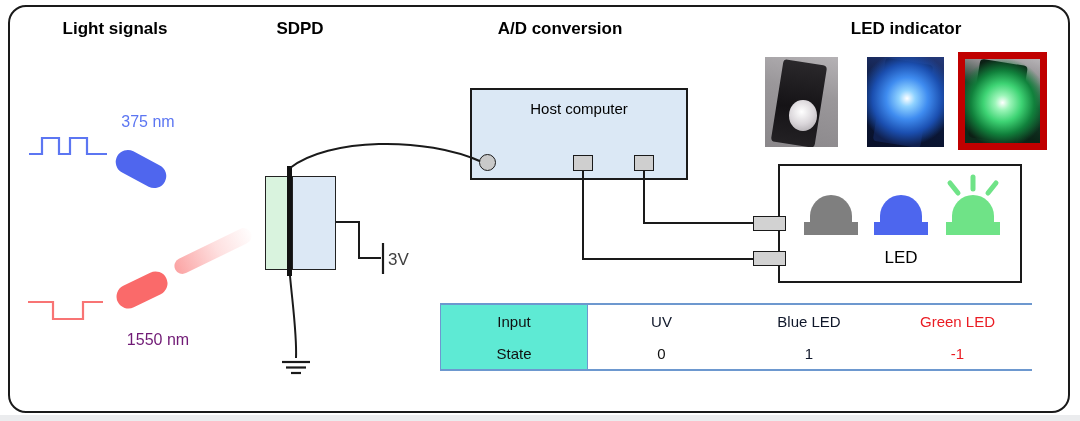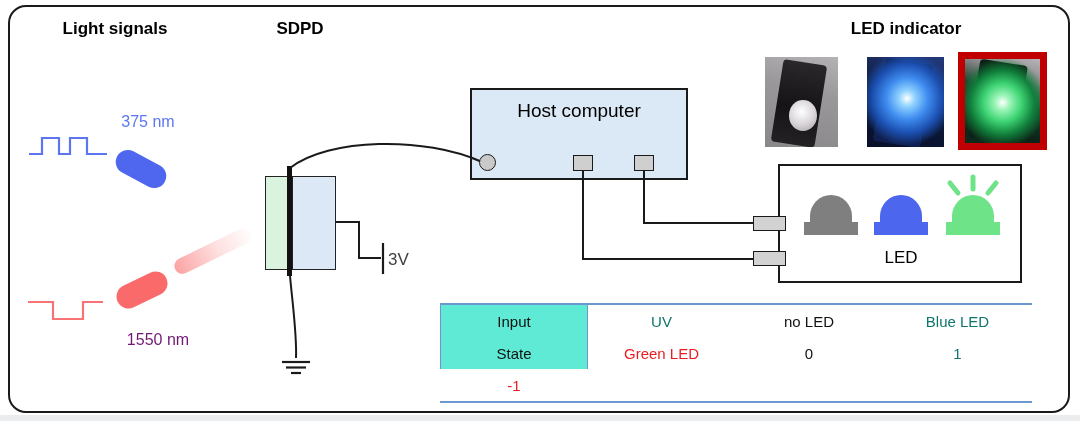--- a/index.html
+++ b/index.html
@@ -8,21 +8,21 @@
   .frame{position:absolute;left:8px;top:5px;width:1062px;height:408px;border:2.5px solid #1a1a1a;
          border-radius:18px;background:#ffffff;box-sizing:border-box;}
   .bottom-strip{position:absolute;left:0;bottom:0;width:100%;height:6px;background:#ebecee;}
   .hdr{position:absolute;font-weight:bold;font-size:17px;color:#000;white-space:nowrap;transform:translateX(-50%);}
   .lbl{position:absolute;white-space:nowrap;}
   .wire-layer{position:absolute;left:0;top:0;z-index:4;pointer-events:none;}
   
   .sdpd-green{position:absolute;left:265px;top:176px;width:23px;height:94px;background:#d9f3de;border:1px solid #222;box-sizing:border-box;z-index:2;}
   .sdpd-blue{position:absolute;left:292px;top:176px;width:44px;height:94px;background:#dce8f5;border:1px solid #222;box-sizing:border-box;z-index:2;}
   .host-box{position:absolute;left:470px;top:88px;width:218px;height:92px;background:#dbe8f5;border:2px solid #1a1a1a;box-sizing:border-box;z-index:2;}
-  .host-label{position:absolute;left:579px;top:100px;transform:translateX(-50%);font-size:19px;color:#000;z-index:3;}
+  .host-label{position:absolute;left:579px;top:100px;transform:translateX(-50%);font-size:15px;color:#000;z-index:3;}
   .host-circle{position:absolute;left:479px;top:154px;width:17px;height:17px;border-radius:50%;background:#c9c9c9;border:1.8px solid #1a1a1a;box-sizing:border-box;z-index:5;}
   .host-sq{position:absolute;width:20px;height:16px;background:#cfcfcf;border:1.8px solid #1a1a1a;box-sizing:border-box;z-index:5;}
   .led-box{position:absolute;left:778px;top:164px;width:244px;height:119px;background:#ffffff;border:2px solid #1a1a1a;box-sizing:border-box;z-index:2;}
   .led-conn{position:absolute;width:33px;height:15px;background:#d2d2d2;border:1.8px solid #1a1a1a;box-sizing:border-box;z-index:5;}
   .led-sym{position:absolute;width:54px;z-index:5;}
   .led-dome{width:42px;height:27px;margin:0 auto;border-radius:21px 21px 0 0;}
   .led-base{width:54px;height:13px;}
   .led-label{position:absolute;left:901px;top:248px;transform:translateX(-50%);font-size:17px;color:#000;z-index:5;}
   .v-label{position:absolute;left:388px;top:250px;font-size:17px;color:#404040;z-index:5;}
   
@@ -49,31 +49,32 @@
   .photo-green{position:absolute;inset:0;overflow:hidden;
                background:linear-gradient(200deg,#b7b4b7 0%,#8e8b8e 22%,#16402a 45%,#0b2417 75%,#0e2a1b 100%);}
   .m-green{left:12%;top:3%;width:64%;height:94%;background:#0c2015;transform:rotate(9deg);}
   .glow-green{position:absolute;inset:0;background:radial-gradient(circle at 50% 52%,#ffffff 0%,#9bf5b8 13%,#3ed474 33%,#11813c 55%,rgba(10,30,18,0) 78%);}
   
   .state-table{position:absolute;left:440px;top:303px;width:592px;z-index:5;
                display:grid;grid-template-columns:148px 147px 148px 149px;grid-auto-rows:32px;
                border-top:2px solid #6d98cf;border-bottom:2px solid #6d98cf;}
   .cell{display:flex;align-items:center;justify-content:center;font-size:15px;color:#111;}
   .cell.head{background:#5eead4;border-left:1.5px solid #6d98cf;border-right:1.5px solid #6d98cf;}
-  .cell.c-uv{color:#0f766e;}
+  .cell.c-uv{color:#0f172a;}
   .cell.c-nir{color:#ea1c23;}
 </style>
 </head>
 <body>
 
 <div class="canvas">
   <div class="frame"></div>
 
   <div class="hdr" style="left:115px;top:19px;">Light signals</div>
   <div class="hdr" style="left:300px;top:19px;text-align:right;">SDPD</div>
+  <div class="hdr" style="left:560px;top:19px;">A/D conversion</div>
   <div class="hdr" style="left:906px;top:19px;">LED indicator</div>
 
   <div class="sdpd-green"></div>
   <div class="sdpd-blue"></div>
   <div class="host-box"></div>
   <div class="host-label">Host computer</div>
   <div class="led-box"></div>
 
   <svg class="wire-layer" width="1080" height="421" viewBox="0 0 1080 421">
     <polyline points="29,154 42,154 42,138 59,138 59,154 70,154 70,138 87,138 87,154 107,154" fill="none" stroke="#5c76f2" stroke-width="2.2"></polyline>
@@ -137,24 +138,23 @@
     <div class="photo-green">
       <div class="ph-module m-green"></div>
       <div class="glow-green"></div>
     </div>
   </div>
 
   <div class="state-table">
     <div class="cell head">Input</div>
     <div class="cell c-uv">UV</div>
 
-    <div class="cell c-dark">no LED</div>
     <div class="cell c-uv">Blue LED</div>
+    <div class="cell c-nir">Green LED</div>
+
     <div class="cell head">State</div>
-
-    <div class="cell c-nir">Green LED</div>
     <div class="cell c-dark">0</div>
     <div class="cell c-uv">1</div>
     <div class="cell c-nir">-1</div>
   </div>
 
   <div class="bottom-strip"></div>
 </div>
 
 </body></html>

